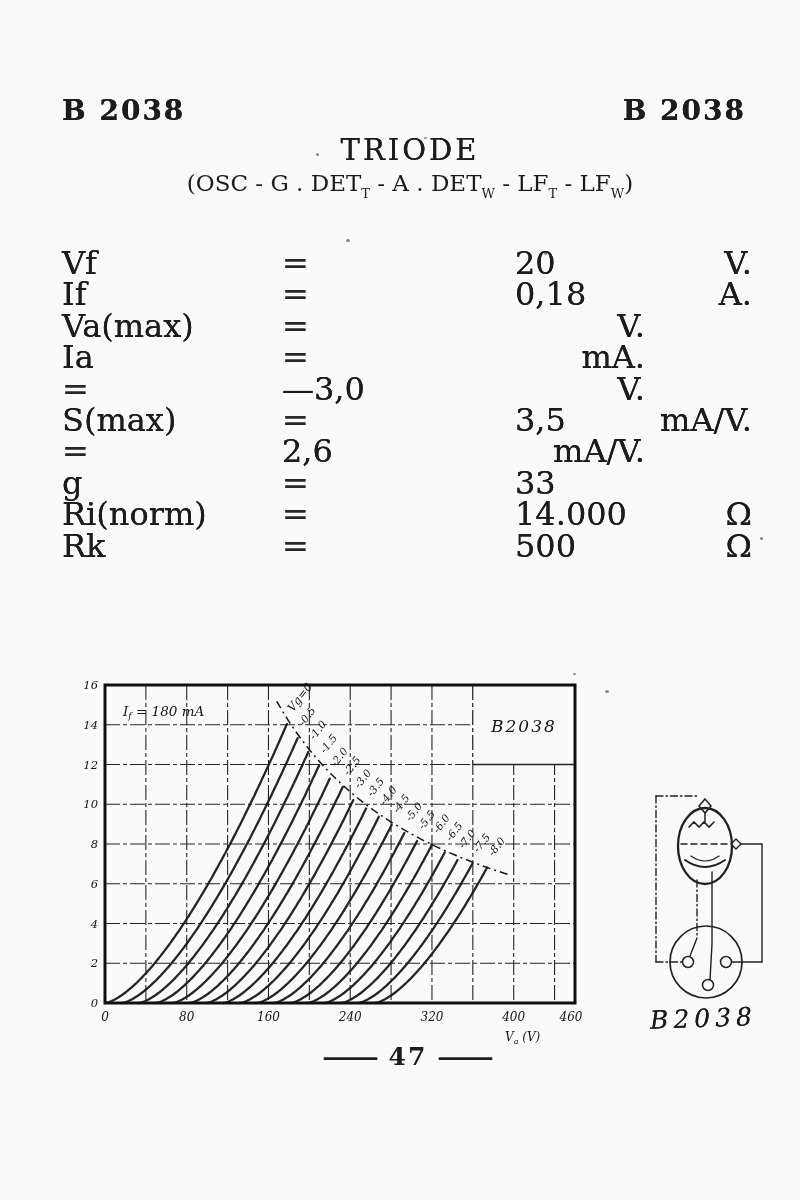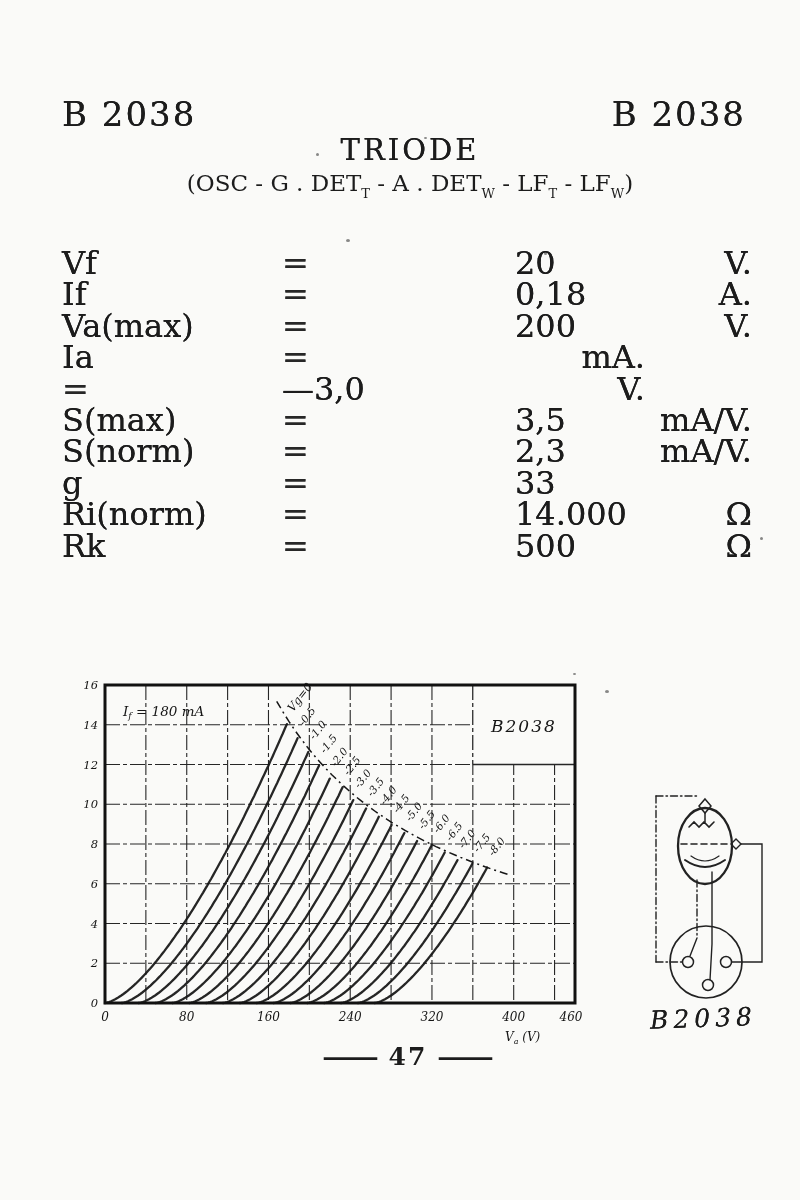--- a/index.html
+++ b/index.html
@@ -1,21 +1,21 @@
 <!DOCTYPE html>
 <html><head>
 <meta charset="utf-8">
 <style>
   html,body{margin:0;padding:0}
   body{
     width:800px;height:1200px;position:relative;overflow:hidden;
     background:#fafaf8;color:#1c1c1c;
     font-family:"DejaVu Serif", serif;
   }
-  .model-no{position:absolute;top:94px;font-size:34px;font-weight:normal;letter-spacing:2px;text-shadow:0 0 .6px #1c1c1c}
+  .model-no{position:absolute;top:94px;font-size:28px;font-weight:bold;letter-spacing:2px;text-shadow:0 0 .6px #1c1c1c}
   #model-left{left:62px}
   #model-right{right:54px}
   .title{position:absolute;top:133px;left:10px;width:800px;text-align:center;font-size:29px;letter-spacing:3px;text-shadow:0 0 .6px #1c1c1c}
   .subtitle{position:absolute;top:170px;left:10px;width:800px;text-align:center;font-size:23px;white-space:nowrap}
   .subtitle .sub{font-size:13px;vertical-align:-7px;letter-spacing:0}
   .spec-table{position:absolute;left:62px;top:248px;width:690px;font-size:32px;text-shadow:0 0 .5px #1c1c1c}
   .spec-row{display:grid;grid-template-columns:220px 233px 130px 1fr;height:31.4px;line-height:30px}
   .spec-eq{opacity:.95}
   .spec-unit{text-align:right}
   #chart-svg{position:absolute;left:75px;top:668px}
@@ -44,43 +44,41 @@
     </div>
   <div class="spec-row">
       <span class="spec-param">If</span>
       <span class="spec-eq">=</span>
       <span class="spec-value">0,18</span>
       <span class="spec-unit">A.</span>
     </div>
   <div class="spec-row">
       <span class="spec-param">Va(max)</span>
       <span class="spec-eq">=</span>
-      <span class="spec-value">200</span>
       <span class="spec-unit">V.</span>
     </div>
   <div class="spec-row">
       <span class="spec-param">Ia</span>
       <span class="spec-eq">=</span>
       <span class="spec-unit">mA.</span>
     </div>
   <div class="spec-row">
       <span class="spec-eq">=</span>
       <span class="spec-value">—3,0</span>
       <span class="spec-unit">V.</span>
     </div>
   <div class="spec-row">
       <span class="spec-param">S(max)</span>
       <span class="spec-eq">=</span>
       <span class="spec-value">3,5</span>
       <span class="spec-unit">mA/V.</span>
     </div>
   <div class="spec-row">
-      <span class="spec-param">S(norm)</span>
-      <span class="spec-eq">=</span>
-      <span class="spec-value">2,3</span>
+      <span class="spec-eq">=</span>
+      <span class="spec-value">2,6</span>
       <span class="spec-unit">mA/V.</span>
     </div>
   <div class="spec-row">
       <span class="spec-param">g</span>
       <span class="spec-eq">=</span>
       <span class="spec-value">33</span>
       <span class="spec-unit"></span>
     </div>
   <div class="spec-row">
       <span class="spec-param">Ri(norm)</span>

